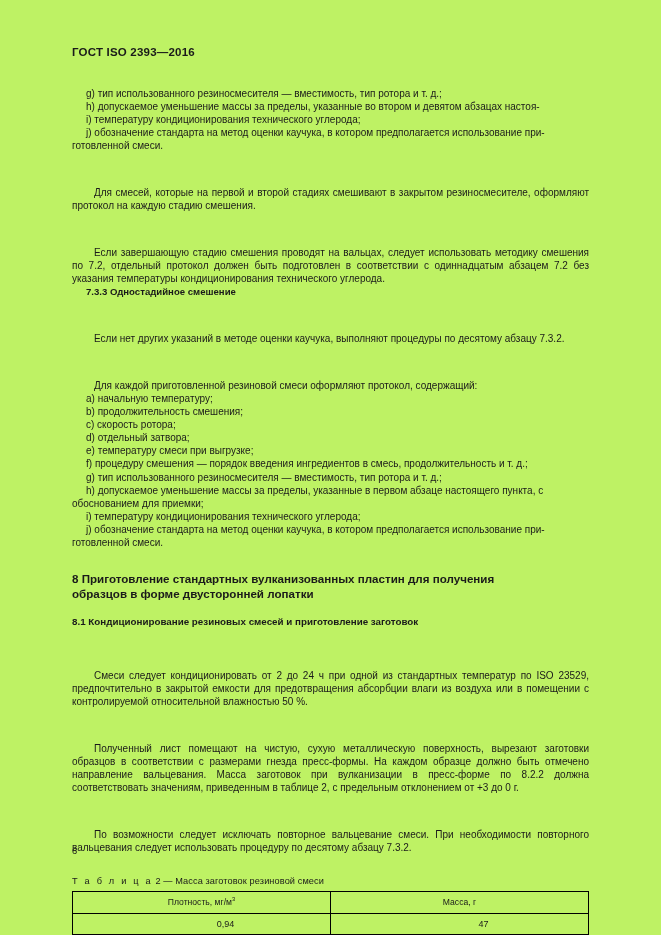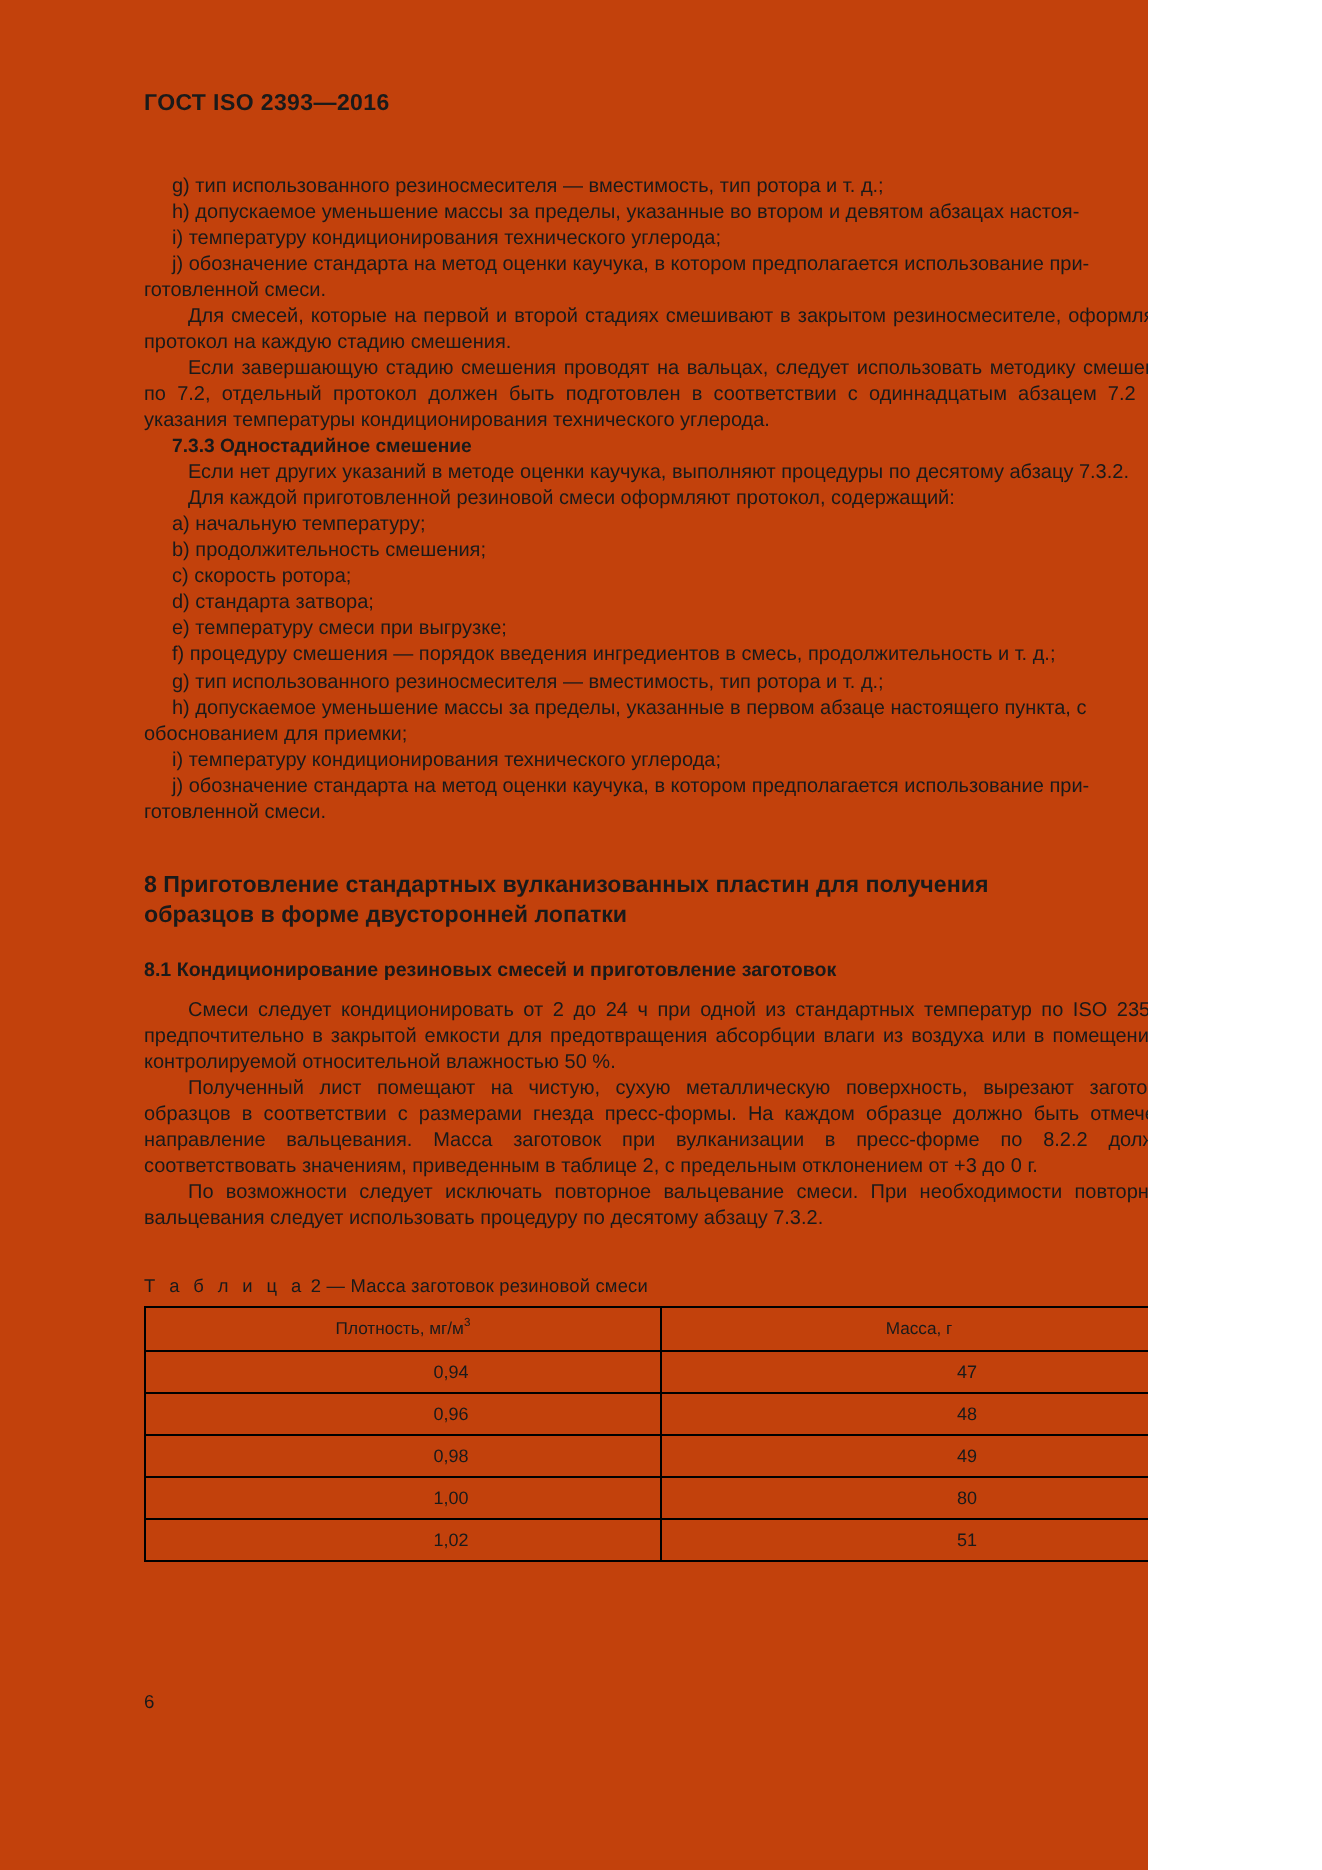--- a/index.html
+++ b/index.html
@@ -7,23 +7,23 @@
     margin: 0;
     padding: 0;
     background: #ffffff;
   }
   body {
     font-family: "Liberation Sans", "DejaVu Sans", sans-serif;
     color: #1a1a1a;
   }
   .page {
     position: relative;
-    width: 574px;
+    width: 661px;
     height: 935px;
-    background: #c2410c;
+    background: #bef264;
     box-sizing: border-box;
     overflow: hidden;
   }
   .content {
     position: absolute;
     left: 72px;
     top: 46px;
     width: 517px;
   }
   .doc-header {
@@ -36,20 +36,21 @@
   p {
     margin: 0;
     font-size: 10px;
     line-height: 13.05px;
     text-align: justify;
     text-justify: inter-word;
     hyphens: manual;
   }
   p.ind {
     text-indent: 22px;
+    margin-top: 34px;
   }
   .list-item {
     text-indent: 14px;
     text-align: justify;
   }
   .list-item.cont {
     text-indent: 0;
   }
   h3.sub-head {
     font-size: 9.6px;
@@ -139,21 +140,21 @@
     <p class="ind">Если завершающую стадию смешения проводят на вальцах, следует использовать методику смешения по 7.2, отдельный протокол должен быть подготовлен в соответствии с одиннадцатым абзацем 7.2 без указания температуры кондиционирования технического углерода.</p>
 
     <h3 class="sub-head">7.3.3 Одностадийное смешение</h3>
 
     <p class="ind">Если нет других указаний в методе оценки каучука, выполняют процедуры по десятому абзацу 7.3.2.</p>
     <p class="ind">Для каждой приготовленной резиновой смеси оформляют протокол, содержащий:</p>
 
     <p class="list-item">a) начальную температуру;</p>
     <p class="list-item">b) продолжительность смешения;</p>
     <p class="list-item">c) скорость ротора;</p>
-    <p class="list-item">d) стандарта затвора;</p>
+    <p class="list-item">d) отдельный затвора;</p>
     <p class="list-item">e) температуру смеси при выгрузке;</p>
     <p class="list-item">f) процедуру смешения — порядок введения ингредиентов в смесь, продолжительность и т. д.;</p>
     <p class="list-item">g) тип использованного резиносмесителя — вместимость, тип ротора и т. д.;</p>
     <p class="list-item">h) допускаемое уменьшение массы за пределы, указанные в первом абзаце настоящего пункта, с</p>
     <p class="list-item cont">обоснованием для приемки;</p>
     <p class="list-item">i) температуру кондиционирования технического углерода;</p>
     <p class="list-item">j) обозначение стандарта на метод оценки каучука, в котором предполагается использование при-</p>
     <p class="list-item cont">готовленной смеси.</p>
 
     <div class="gap-lg"></div>

